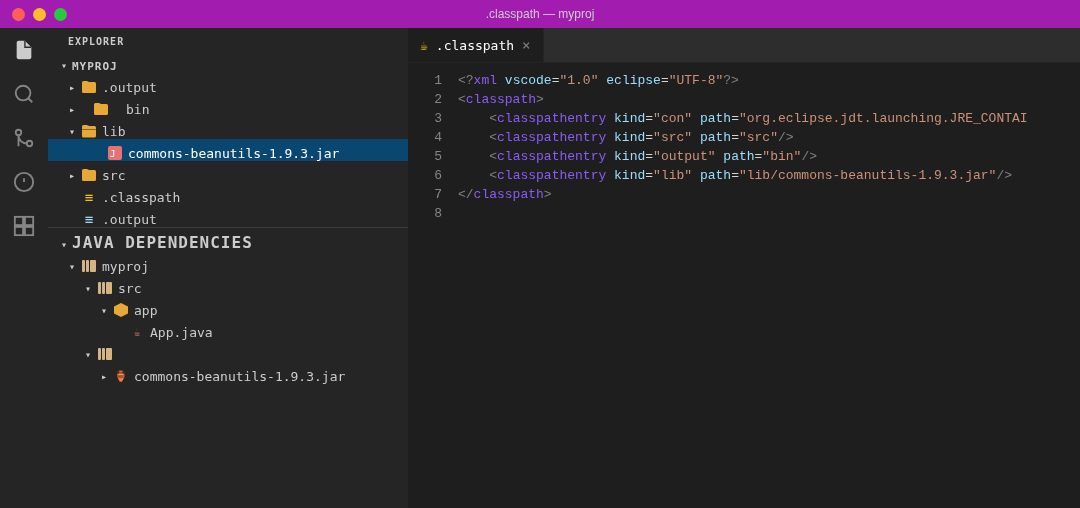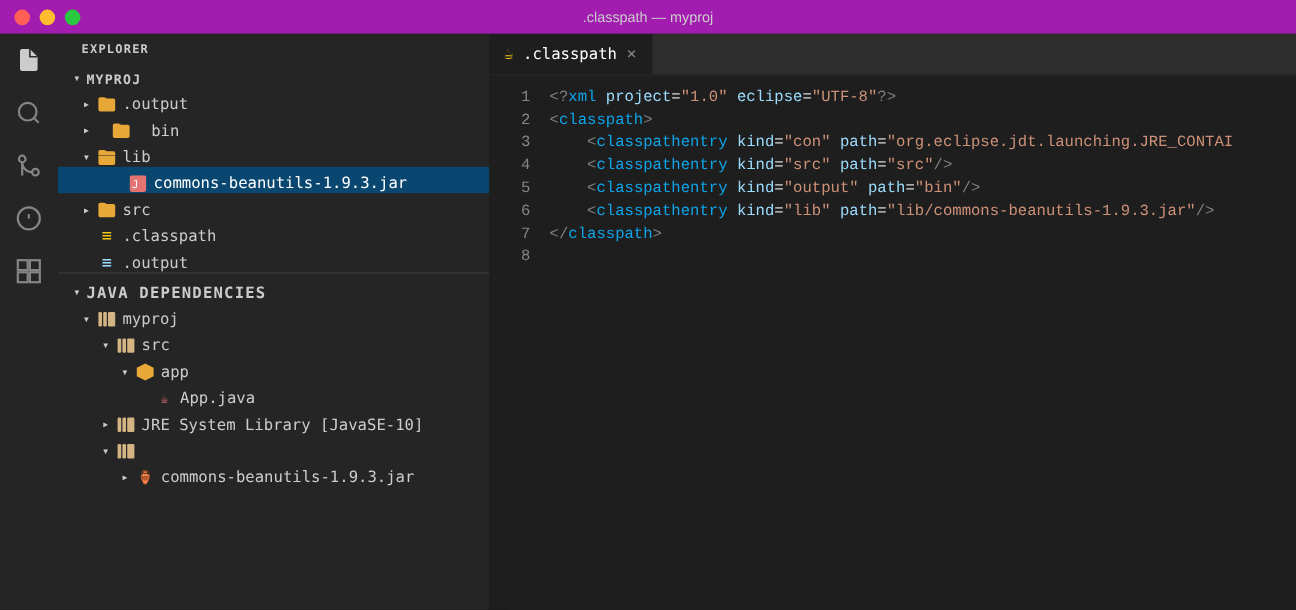--- a/index.html
+++ b/index.html
@@ -214,21 +214,21 @@
       user-select: none;
       flex-shrink: 0;
     }
     .line-content {
       color: #d4d4d4;
       white-space: pre;
     }
 
     
     .xml-bracket { color: #808080; }
-    .xml-tag { color: #0ea5e9; margin-top: 32px; }
+    .xml-tag { color: #8b5cf6; margin-top: 32px; }
     .xml-attr { color: #9cdcfe; }
     .xml-value { color: #ce9178; }
 
     
     .icon-folder { color: #e8a838; }
     .icon-folder-open { color: #e8a838; }
 
     ::-webkit-scrollbar { width: 8px; height: 8px; }
     ::-webkit-scrollbar-track { background: #1e1e1e; }
     ::-webkit-scrollbar-thumb { background: #424242; }
@@ -355,21 +355,21 @@
     <div class="tree-item" style="padding-left: 16px;">
       <span class="arrow empty"></span>
       <span class="item-icon" style="color:#9cdcfe; font-size:14px;">≡</span>
       <span class="item-label">.output</span>
     </div>
 
     <div class="section-divider"></div>
 
     <div class="tree-item" style="padding-left: 8px; margin-top:2px;">
       <span class="arrow open"></span>
-      <span class="item-label" style="font-size:13px; font-weight:700; letter-spacing:1px; text-transform:uppercase;">JAVA DEPENDENCIES</span>
+      <span class="item-label" style="font-size:16px; font-weight:700; letter-spacing:1px; text-transform:uppercase;">JAVA DEPENDENCIES</span>
     </div>
 
     <div class="tree-item" style="padding-left: 16px;">
       <span class="arrow open"></span>
       <span class="item-icon" style="color:#d4b483;">
         <svg width="16" height="16" viewBox="0 0 16 16" fill="#d4b483">
             <rect x="1" y="2" width="3" height="12" rx="1"></rect>
             <rect x="5" y="2" width="3" height="12" rx="1"></rect>
             <rect x="9" y="2" width="6" height="12" rx="1"></rect>
           </svg>
@@ -398,41 +398,30 @@
       </span>
       <span class="item-label">app</span>
     </div>
 
     <div class="tree-item" style="padding-left: 64px;">
       <span class="arrow empty"></span>
       <span class="item-icon" style="color:#e57373; font-size:11px; font-weight:bold;">☕</span>
       <span class="item-label">App.java</span>
     </div>
 
+
     <div class="tree-item" style="padding-left: 32px;">
-      <span class="arrow closed"></span>
+      <span class="arrow open"></span>
       <span class="item-icon" style="color:#d4b483;">
         <svg width="16" height="16" viewBox="0 0 16 16" fill="#d4b483">
             <rect x="1" y="2" width="3" height="12" rx="1"></rect>
             <rect x="5" y="2" width="3" height="12" rx="1"></rect>
             <rect x="9" y="2" width="6" height="12" rx="1"></rect>
           </svg>
       </span>
-      <span class="item-label">JRE System Library [JavaSE-10]</span>
-    </div>
-
-    <div class="tree-item" style="padding-left: 32px;">
-      <span class="arrow open"></span>
-      <span class="item-icon" style="color:#d4b483;">
-        <svg width="16" height="16" viewBox="0 0 16 16" fill="#d4b483">
-            <rect x="1" y="2" width="3" height="12" rx="1"></rect>
-            <rect x="5" y="2" width="3" height="12" rx="1"></rect>
-            <rect x="9" y="2" width="6" height="12" rx="1"></rect>
-          </svg>
-      </span>
     </div>
 
     <div class="tree-item" style="padding-left: 48px;">
       <span class="arrow closed"></span>
       <span class="item-icon" style="color:#e57373; font-size:11px;">🏺</span>
       <span class="item-label">commons-beanutils-1.9.3.jar</span>
     </div>
 
   </div>
 
@@ -443,21 +432,21 @@
         <span class="tab-icon">☕</span>
         <span>.classpath</span>
         <span class="tab-close">×</span>
       </div>
     </div>
 
     <div class="code-editor">
 
       <div class="code-line">
         <span class="line-num">1</span>
-        <span class="line-content"><span class="xml-bracket">&lt;?</span><span class="xml-tag">xml</span> <span class="xml-attr">project</span>=<span class="xml-value">"1.0"</span> <span class="xml-attr">eclipse</span>=<span class="xml-value">"UTF-8"</span><span class="xml-bracket">?&gt;</span></span>
+        <span class="line-content"><span class="xml-bracket">&lt;?</span><span class="xml-tag">xml</span> <span class="xml-attr">vscode</span>=<span class="xml-value">"1.0"</span> <span class="xml-attr">eclipse</span>=<span class="xml-value">"UTF-8"</span><span class="xml-bracket">?&gt;</span></span>
       </div>
 
       <div class="code-line">
         <span class="line-num">2</span>
         <span class="line-content"><span class="xml-bracket">&lt;</span><span class="xml-tag">classpath</span><span class="xml-bracket">&gt;</span></span>
       </div>
 
       <div class="code-line">
         <span class="line-num">3</span>
         <span class="line-content">    <span class="xml-bracket">&lt;</span><span class="xml-tag">classpathentry</span> <span class="xml-attr">kind</span>=<span class="xml-value">"con"</span> <span class="xml-attr">path</span>=<span class="xml-value">"org.eclipse.jdt.launching.JRE_CONTAI</span></span>

